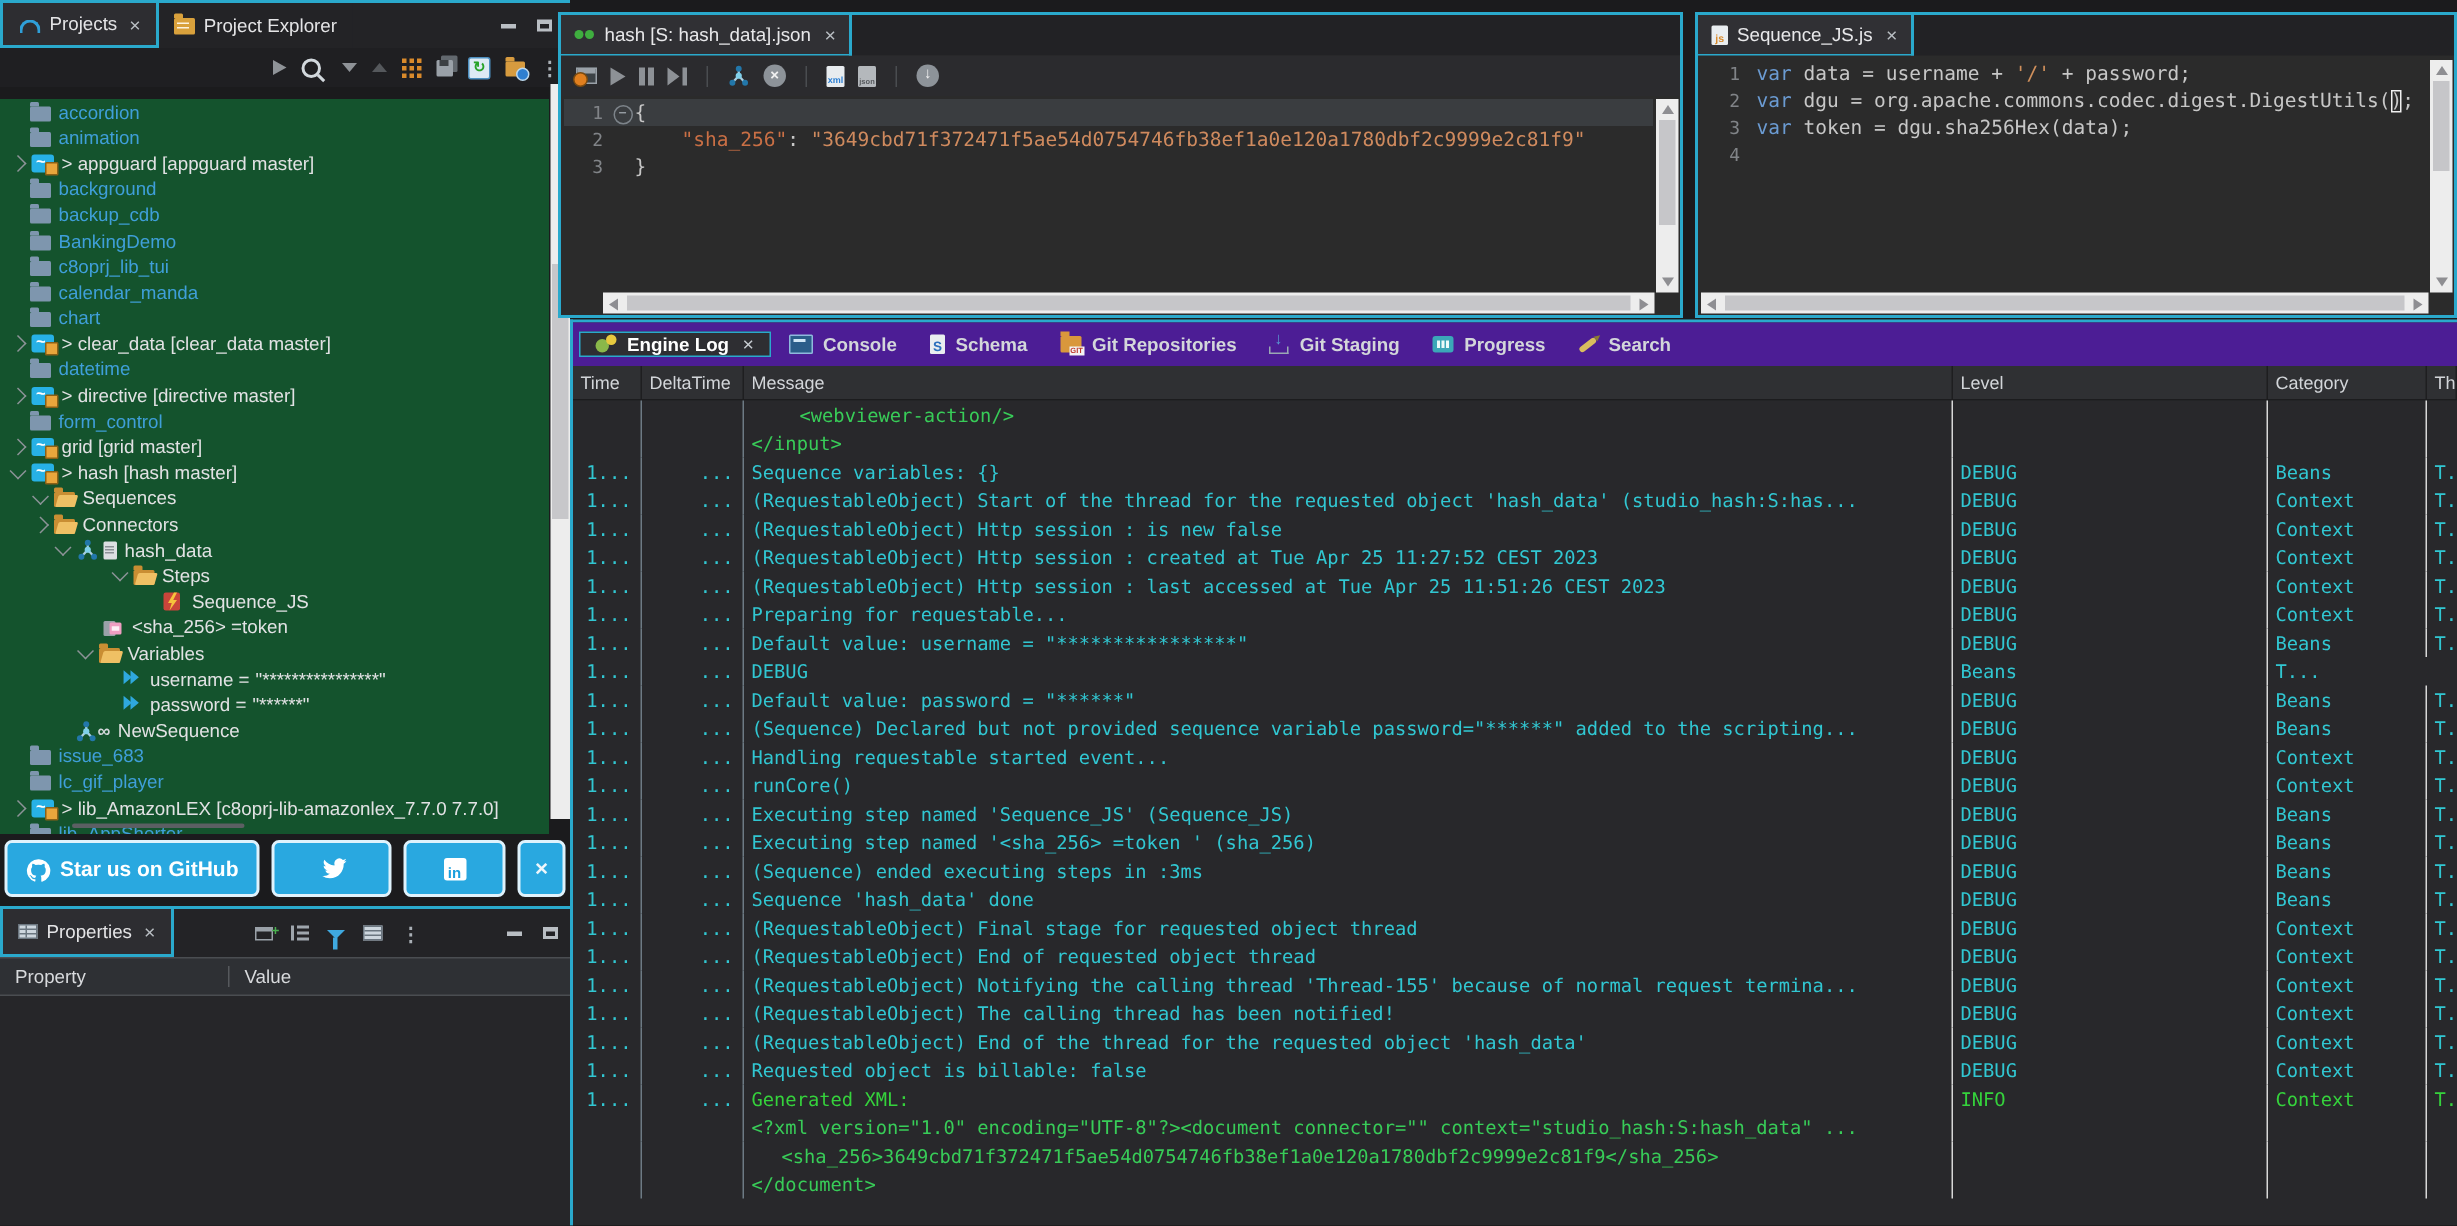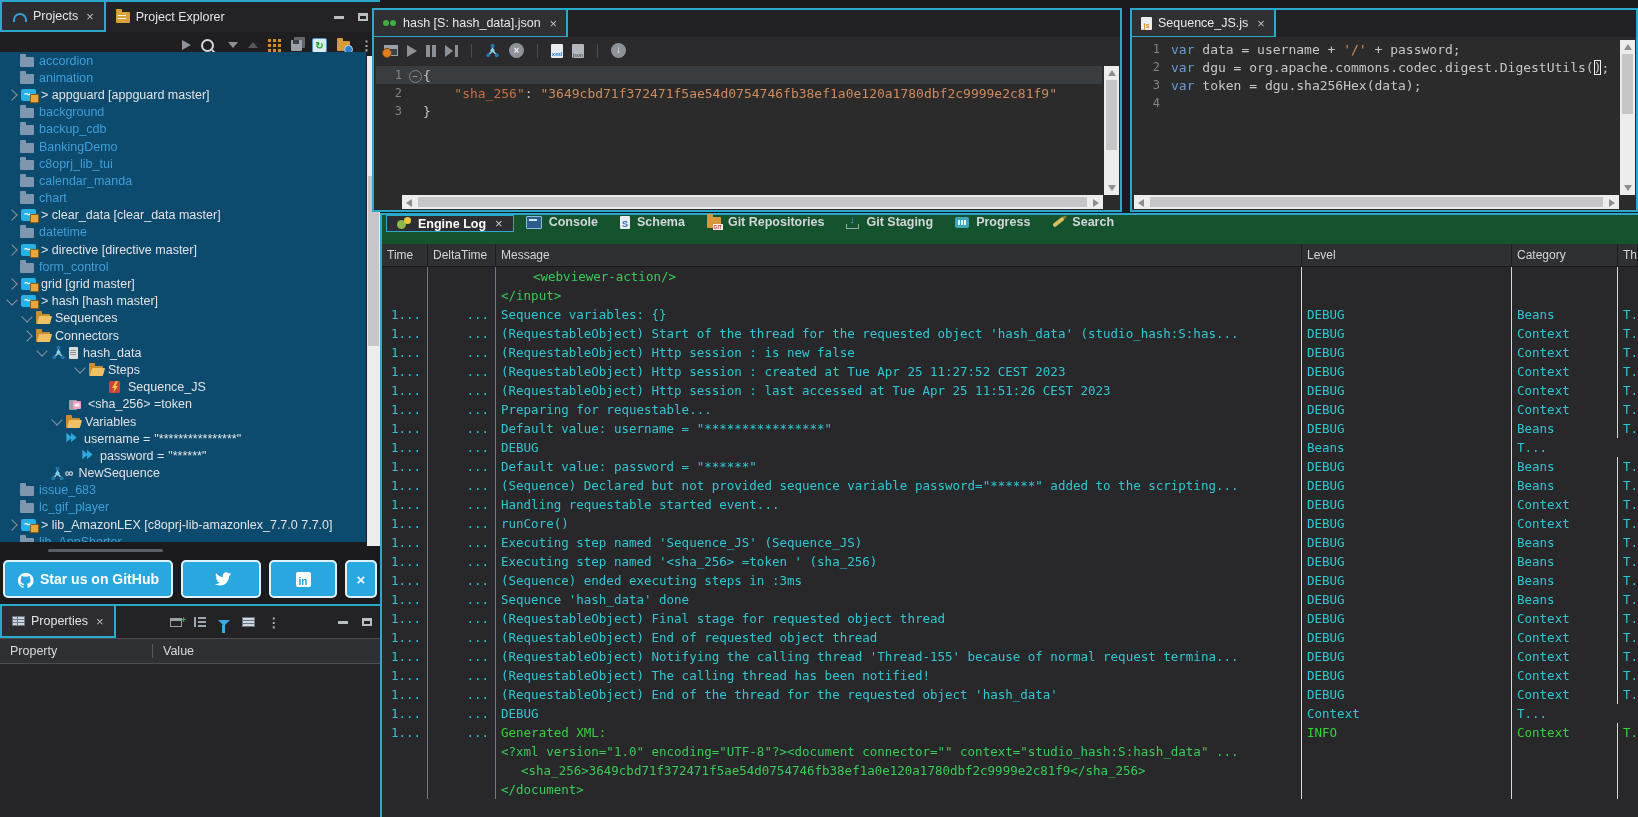--- a/index.html
+++ b/index.html
@@ -9,21 +9,21 @@
   .tsep{width:1px;height:14px;background:#4a4d50;margin:0 4px}
 
   
   .sidebar{position:absolute;left:0;top:0;width:380px;height:817px;background:#1b1b1d}
   .vtabs{position:relative;height:30px;background:#232326;border-top:2px solid var(--acc);display:flex;align-items:stretch}
   .vtab{display:flex;align-items:center;gap:6px;padding:0 10px;color:#e4e4e6;background:#232326;cursor:default}
   .vtab.active{background:#2d2d31;border:2px solid var(--acc);border-top:none}
   .vtab .x{color:#b9bec3;font-size:13px;margin-left:2px}
   .winbtns{margin-left:auto;display:flex;align-items:center;gap:14px;padding-right:12px}
   .vtools{height:26px;display:flex;align-items:center;justify-content:flex-end;gap:10px;padding:0 12px;background:#1f1f22}
-  .tree{position:absolute;left:0;top:52px;width:366px;height:490px;overflow:hidden;background:#0c4a6e}
+  .tree{position:absolute;left:0;top:66px;width:366px;height:490px;overflow:hidden;background:#14532d}
   .trow{display:flex;align-items:center;height:17.2px;white-space:nowrap}
   .chev{width:7px;height:7px;border-right:1.6px solid #8d9398;border-bottom:1.6px solid #8d9398;margin:0 5px 0 0}
   .chevR{transform:rotate(-45deg)}
   .chevD{transform:rotate(45deg);margin-top:-3px}
   .chev-sp{display:inline-block;width:12px;flex:none}
   .tlabel{margin-left:5px}
   .tlabel.blue{color:var(--tblue)}
   .tlabel.white{color:#e2e2e4}
   .tval{color:#e2e2e4;margin-left:4px}
   .tree-sb{position:absolute;right:0;top:56px;width:13px;height:490px;background:#ededed}
@@ -65,21 +65,21 @@
   .vthumb{position:absolute;left:2px;right:2px;background:#c6c6c9}
   .hthumb{position:absolute;top:2px;bottom:2px;background:#c6c6c9}
   .arr{position:absolute;width:0;height:0}
   .arr.up{left:4px;top:4px;border-left:4px solid transparent;border-right:4px solid transparent;border-bottom:6px solid #8e8e92}
   .arr.dn{left:4px;bottom:4px;border-left:4px solid transparent;border-right:4px solid transparent;border-top:6px solid #8e8e92}
   .arr.lf{top:4px;left:4px;border-top:4px solid transparent;border-bottom:4px solid transparent;border-right:6px solid #8e8e92}
   .arr.rt{top:4px;right:4px;border-top:4px solid transparent;border-bottom:4px solid transparent;border-left:6px solid #8e8e92}
 
   
   .log{position:absolute;left:380px;top:213px;width:1258px;height:604px;background:#28282b;border-top:2px solid var(--acc);border-left:2px solid var(--acc);box-sizing:border-box}
-  .ltabs{height:29px;background:#14532d;display:flex;align-items:flex-start;gap:2px;padding-left:4px}
+  .ltabs{height:29px;background:#4c1d95;display:flex;align-items:center;gap:2px;padding-left:4px}
   .ltab{display:flex;align-items:center;gap:7px;padding:0 10px;color:#d3d6da;font-weight:bold;font-size:12.5px}
   .ltab.active{border:1px solid var(--acc);background:#2e2e32;color:#fff}
   .ltab .x{color:#c7ccd1;font-size:13px;margin-left:2px;font-weight:normal}
   .lgrid{display:grid;grid-template-columns:46px 68px 806px 210px 106px 1fr}
   .lhead{height:22px;background:#2f3033;border-bottom:1px solid #1c1c1e;color:#d2d5d9;font-size:12px}
   .lhead .hc{display:flex;align-items:center;padding-left:5px;border-right:1px solid #1e1e20;overflow:hidden}
   .lbody{font-family:"DejaVu Sans Mono","Liberation Mono",monospace;font-size:12.5px}
   .lrow{height:19px;line-height:19px;white-space:nowrap}
   .lc{overflow:hidden;padding-left:5px}
   .lc.r{text-align:right;padding-right:6px;padding-left:0}
@@ -332,21 +332,21 @@
               <rect x="5" y="4" width="8" height="8" rx="1" fill="#ef9ec2"></rect>
               <rect x="6.5" y="6.5" width="5" height="3" fill="#fdeef5"></rect>
             </svg></span>
           <span class="tlabel white">&lt;sha_256&gt; =token</span>
         </div>
         <div class="trow" style="padding-left:53px">
           <span class="i chev chevD"></span>
           <span class="i open-folder-icon"></span>
           <span class="tlabel white">Variables</span>
         </div>
-        <div class="trow" style="padding-left:52px">
+        <div class="trow" style="padding-left:68px">
           <span class="chev-sp"></span>
           <span class="i svgw"><svg width="14" height="13" viewBox="0 0 14 14">
               <polygon points="2,2 8,7 2,12" fill="#2fa8dd"></polygon>
               <polygon points="7,2 13,7 7,12" fill="#2fa8dd"></polygon>
             </svg></span>
           <span class="tlabel white">username =</span>
           <span class="tval">"****************"</span>
         </div>
         <div class="trow" style="padding-left:68px">
           <span class="chev-sp"></span>
@@ -740,20 +740,21 @@
           <div class="lc r c1 cyn">1...</div>
           <div class="lc r c2 cyn">...</div>
           <div class="lc c3 cyn">(RequestableObject) End of the thread for the requested object 'hash_data'</div>
           <div class="lc c4 cyn">DEBUG</div>
           <div class="lc c5 cyn">Context</div>
           <div class="lc cyn">T...</div>
         </div>
         <div class="lrow lgrid">
           <div class="lc r c1 cyn">1...</div>
           <div class="lc r c2 cyn">...</div>
+          <div class="lc c3 cyn">Requested object is billable: false</div>
           <div class="lc c4 cyn">DEBUG</div>
           <div class="lc c5 cyn">Context</div>
           <div class="lc cyn">T...</div>
         </div>
         <div class="lrow lgrid">
           <div class="lc r c1 cyn">1...</div>
           <div class="lc r c2 cyn">...</div>
           <div class="lc c3 inf">Generated XML:</div>
           <div class="lc c4 inf">INFO</div>
           <div class="lc c5 inf">Context</div>

